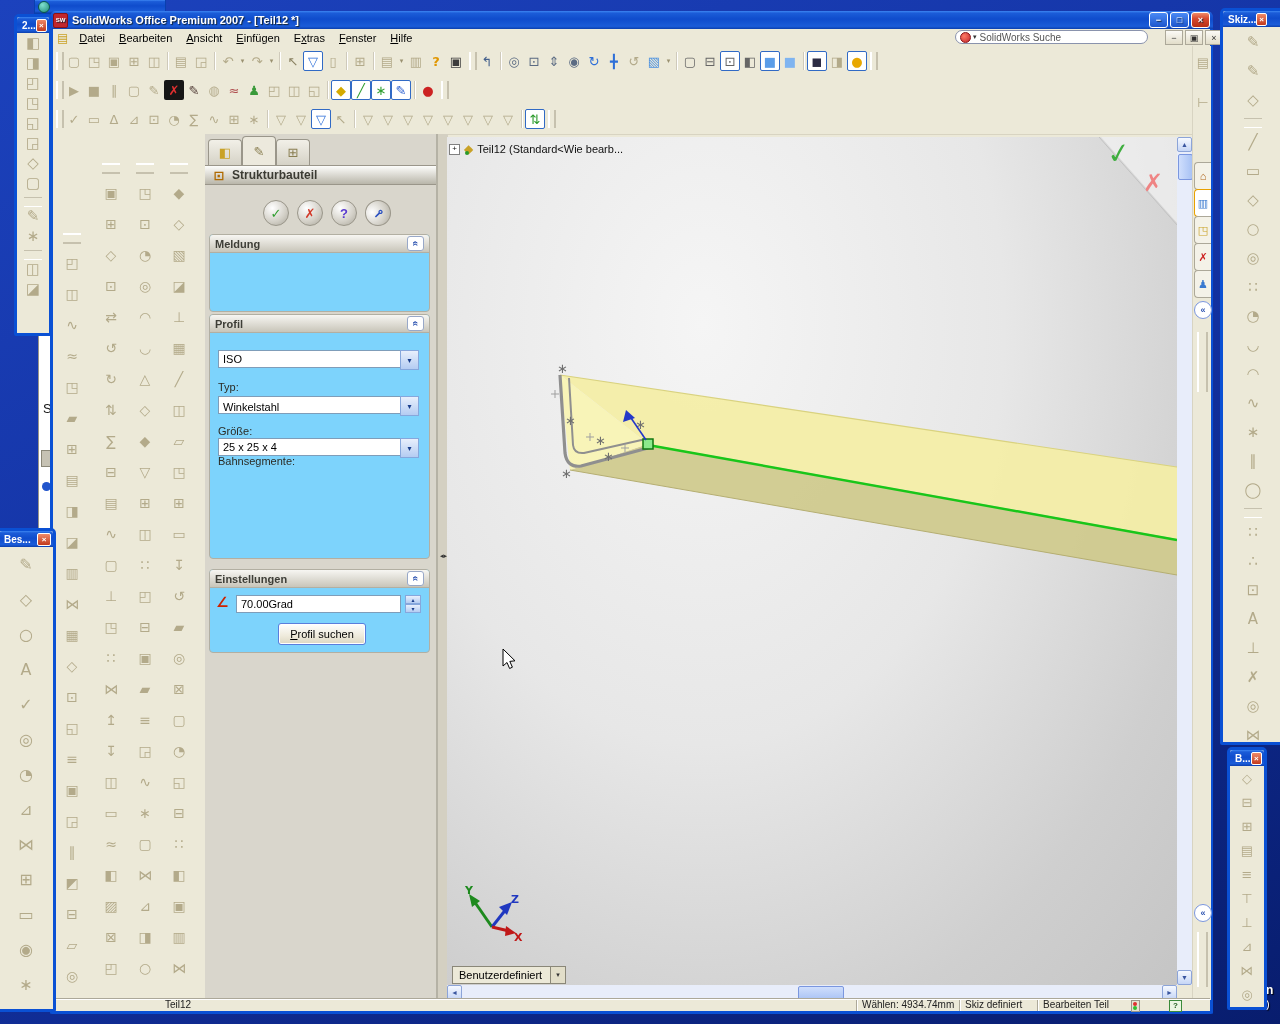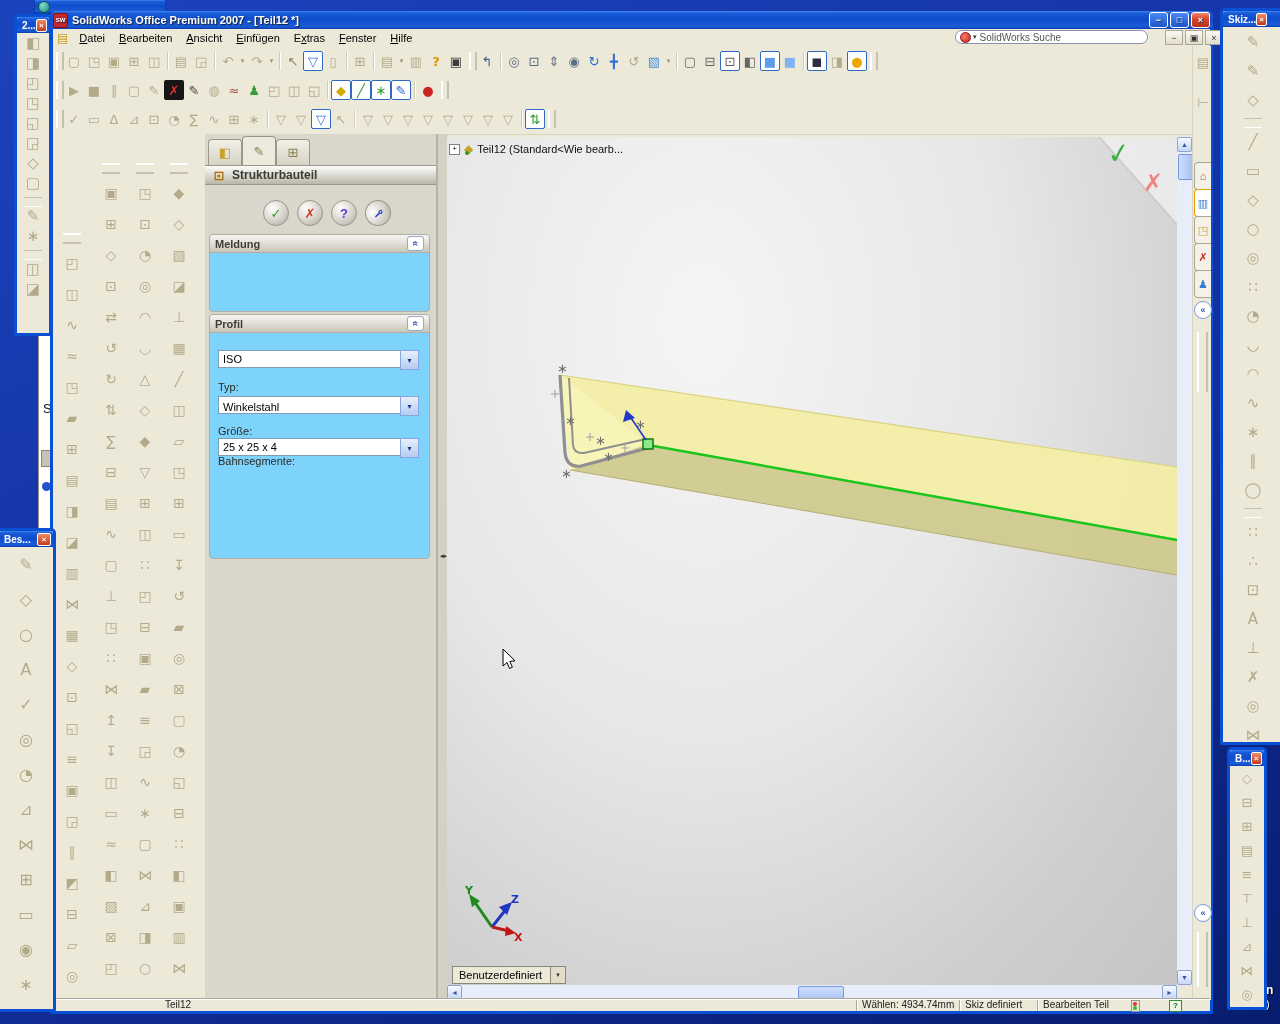--- a/index.html
+++ b/index.html
@@ -460,20 +460,35 @@
           <span class="cbtn">▾</span>
         </div>
         <span class="pmlabel" style="top:110px;">Größe:</span>
         <div class="fld" style="top:123px;">
           <span>25 x 25 x 4</span>
           <span class="cbtn">▾</span>
         </div>
         <span class="pmlabel" style="top:140px;">Bahnsegmente:</span>
       </div>
 
+      <div class="pmgroup" style="top:435px;height:82px;">
+        <div class="pmhead">
+          <span>Einstellungen</span>
+          <span class="pmchev">
+              <span>«</span>
+            </span>
+        </div>
+        <span class="abs" style="left:6px;top:24px;font-size:14px;color:#cc2200;font-weight:bold;">∠</span>
+        <div class="fld" style="left:26px;top:25px;right:28px;">
+          <span>70.00Grad</span>
+        </div>
+        <span class="spin" style="right:8px;top:25px;">▴</span>
+        <span class="spin" style="right:8px;top:34px;">▾</span>
+        <div class="xpbtn" style="left:68px;top:53px;width:86px;"><u>P</u>rofil suchen</div>
+      </div>
     </div>
 
     <div class="abs" style="left:384px;top:122px;width:10px;bottom:11px;background:#d4d0c2;border-left:1px solid #b5b2a5;">
       <span class="abs" style="left:2px;top:418px;font-size:7px;color:#333;">◂▸</span>
     </div>
 
     <div id="viewport" class="abs">
       <div id="treefly" class="abs">
         <span class="plusbox">+</span>
         <span class="partglyph">◆</span>

